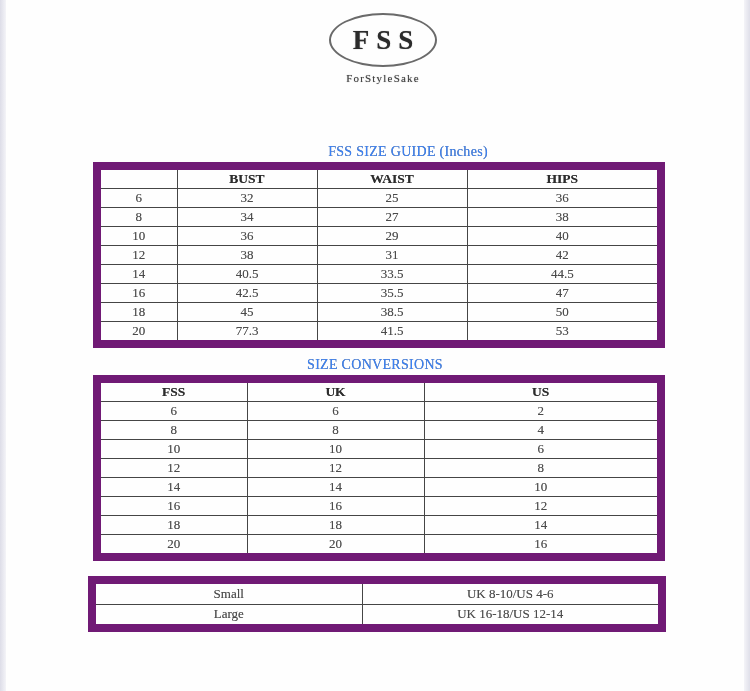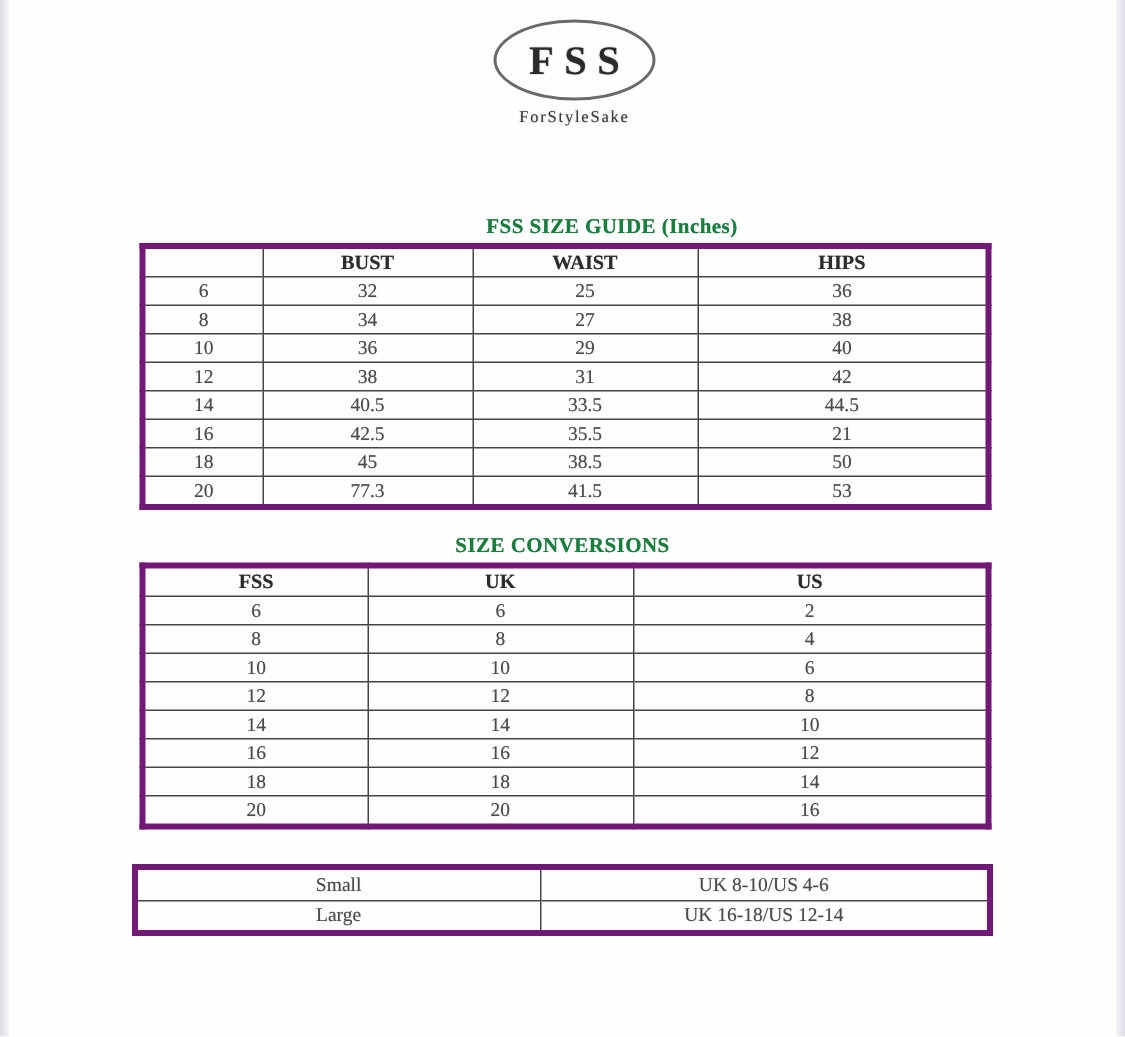--- a/index.html
+++ b/index.html
@@ -40,34 +40,34 @@
     margin-top: 5px;
     font-size: 11px;
     letter-spacing: 1.2px;
     color: #3c3c3c;
     text-shadow: 0 0 1px rgba(60,60,60,.5);
   }
 
   
   .section { position: absolute; }
   .section-title {
-    font-weight: bold;
+    font-weight: normal;
     font-size: 14px;
-    color: #15803d;
+    color: #3b82f6;
     text-align: center;
     letter-spacing: 0.3px;
     margin-bottom: 2px;
     text-shadow: 0 0 0.5px rgba(30,30,30,.6);
   }
   .title-offset { transform: translateX(33px); }
 
   table {
     border-collapse: collapse;
     table-layout: fixed;
-    border: 4px solid #701a75;
+    border: 8px solid #701a75;
   }
   td, th {
     border: 1.5px solid #454545;
     text-align: center;
     vertical-align: middle;
     padding: 0;
     height: 18px;
     font-size: 13px;
     color: #4b4b4b;
     text-shadow: 0 0 0.6px rgba(75,75,75,.5);
@@ -148,21 +148,21 @@
           <tr>
             <td>14</td>
             <td>40.5</td>
             <td>33.5</td>
             <td>44.5</td>
           </tr>
           <tr>
             <td>16</td>
             <td>42.5</td>
             <td>35.5</td>
-            <td>21</td>
+            <td>47</td>
           </tr>
           <tr>
             <td>18</td>
             <td>45</td>
             <td>38.5</td>
             <td>50</td>
           </tr>
           <tr>
             <td>20</td>
             <td>77.3</td>

